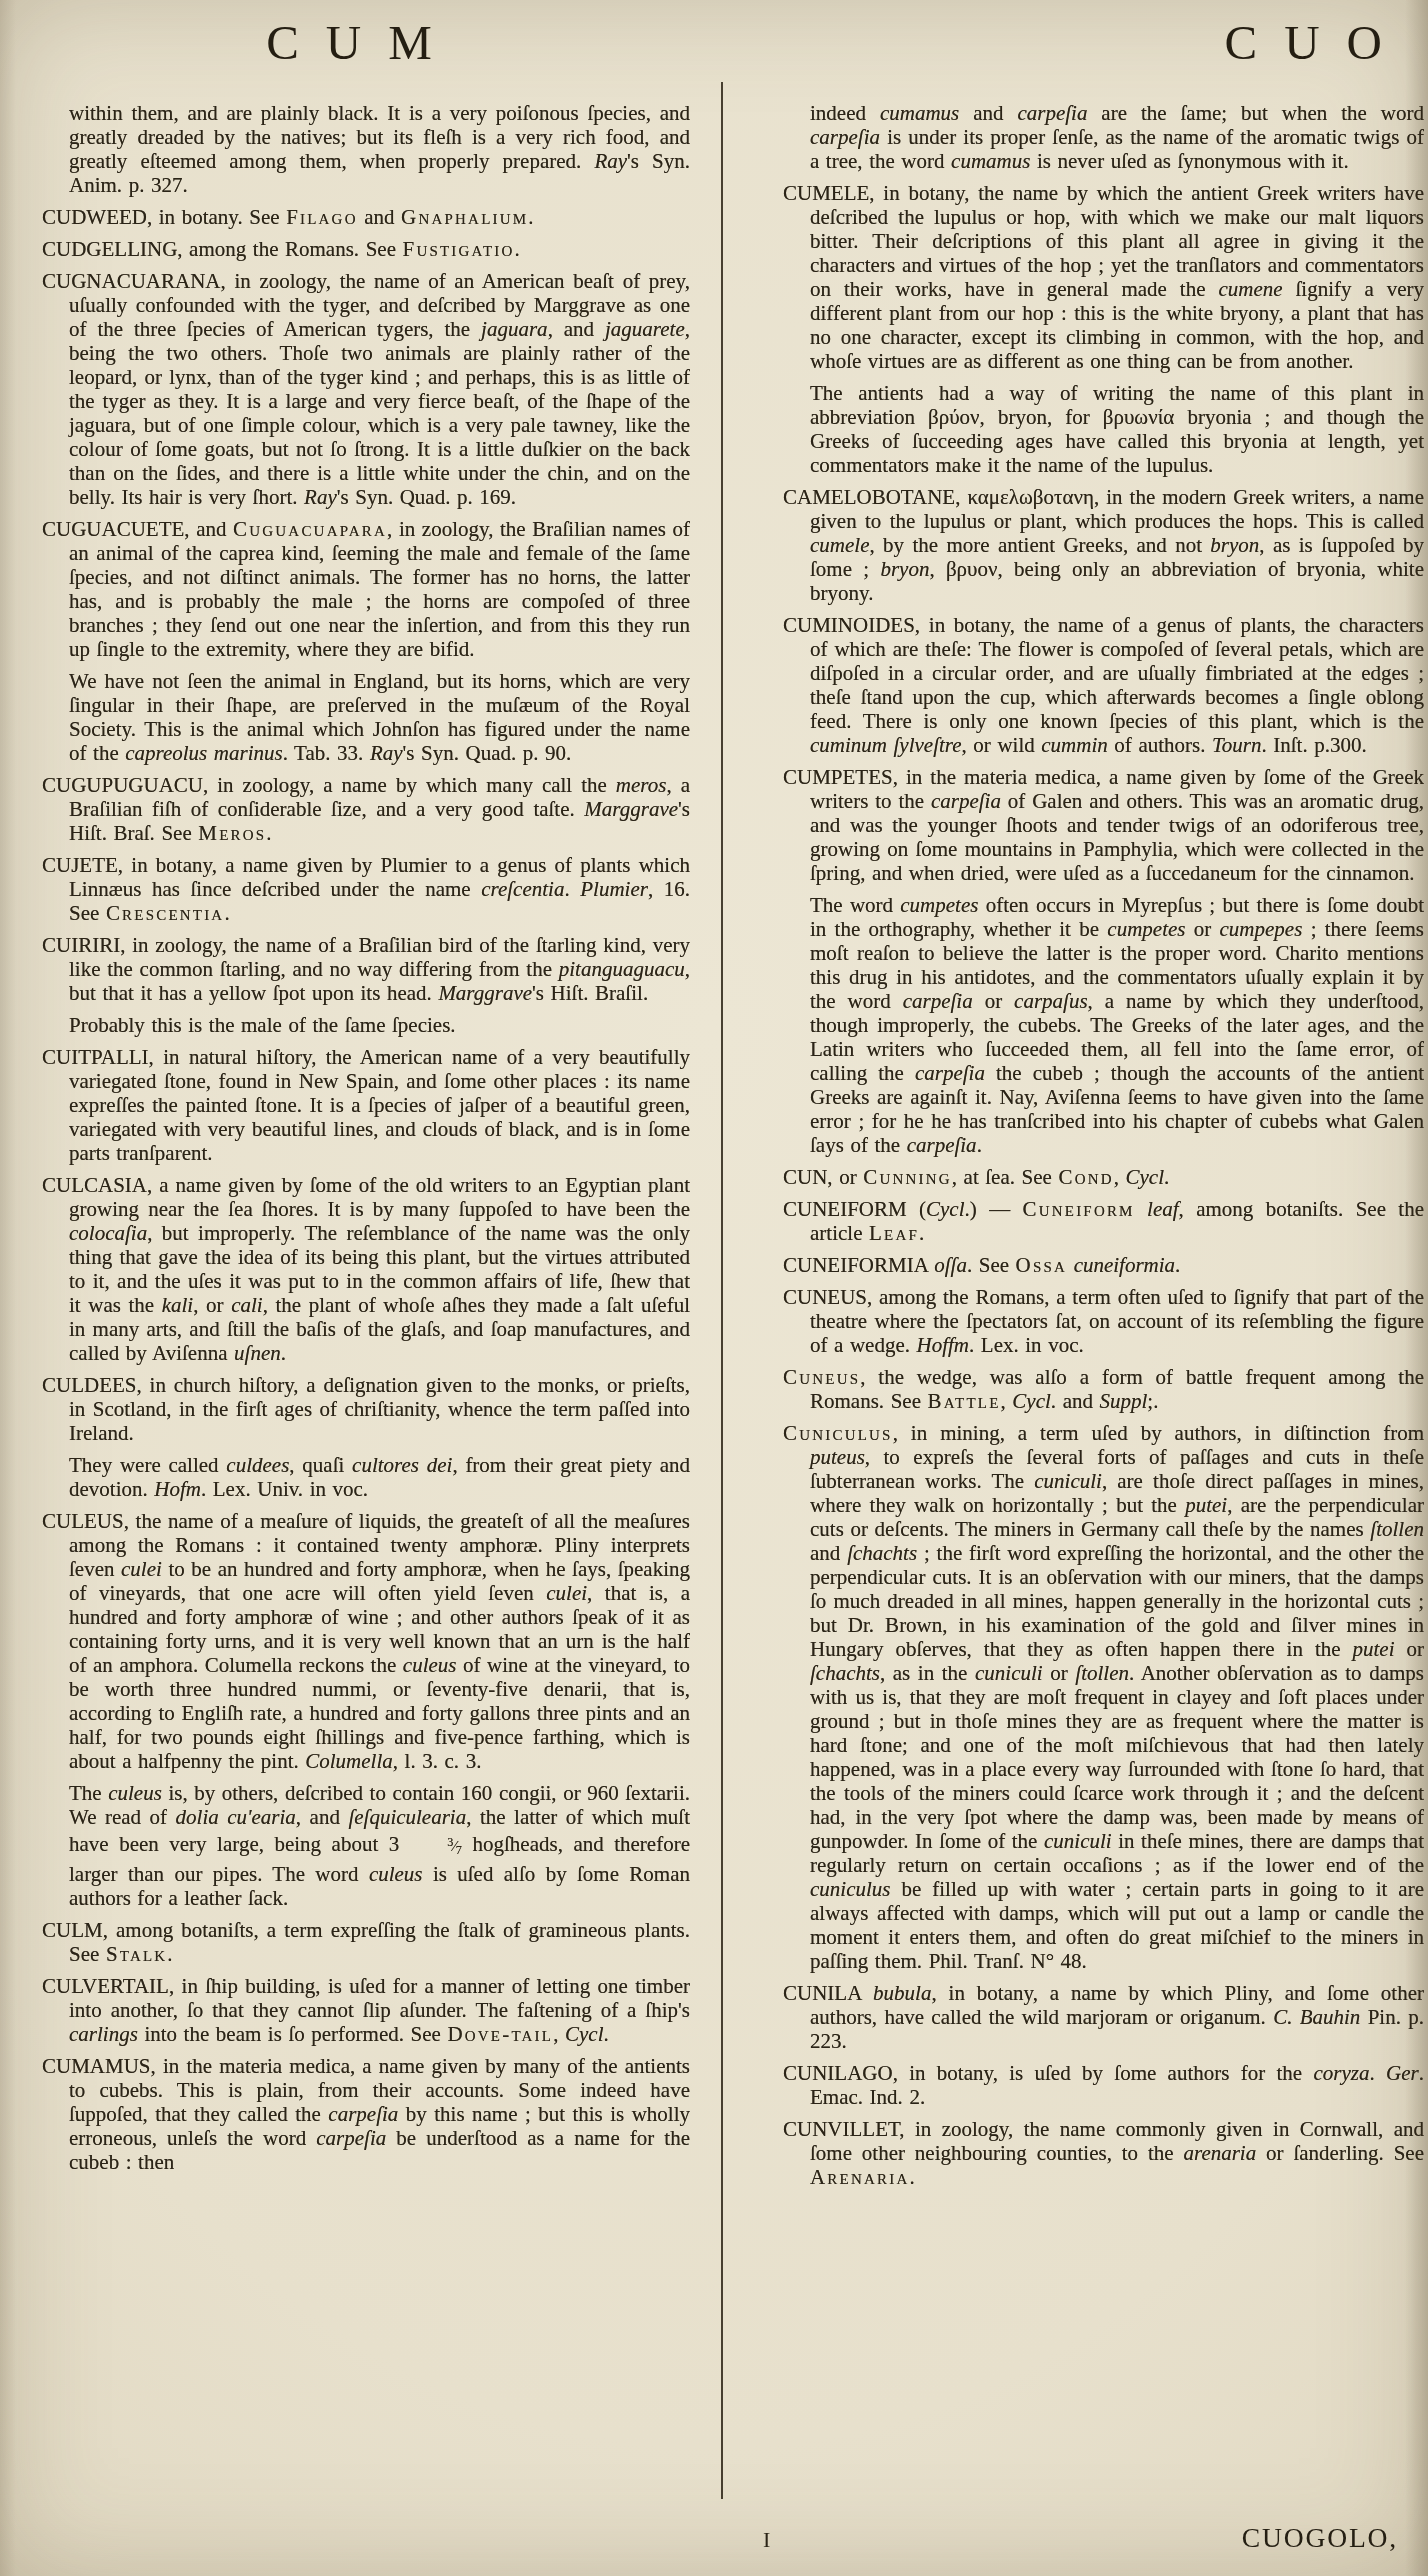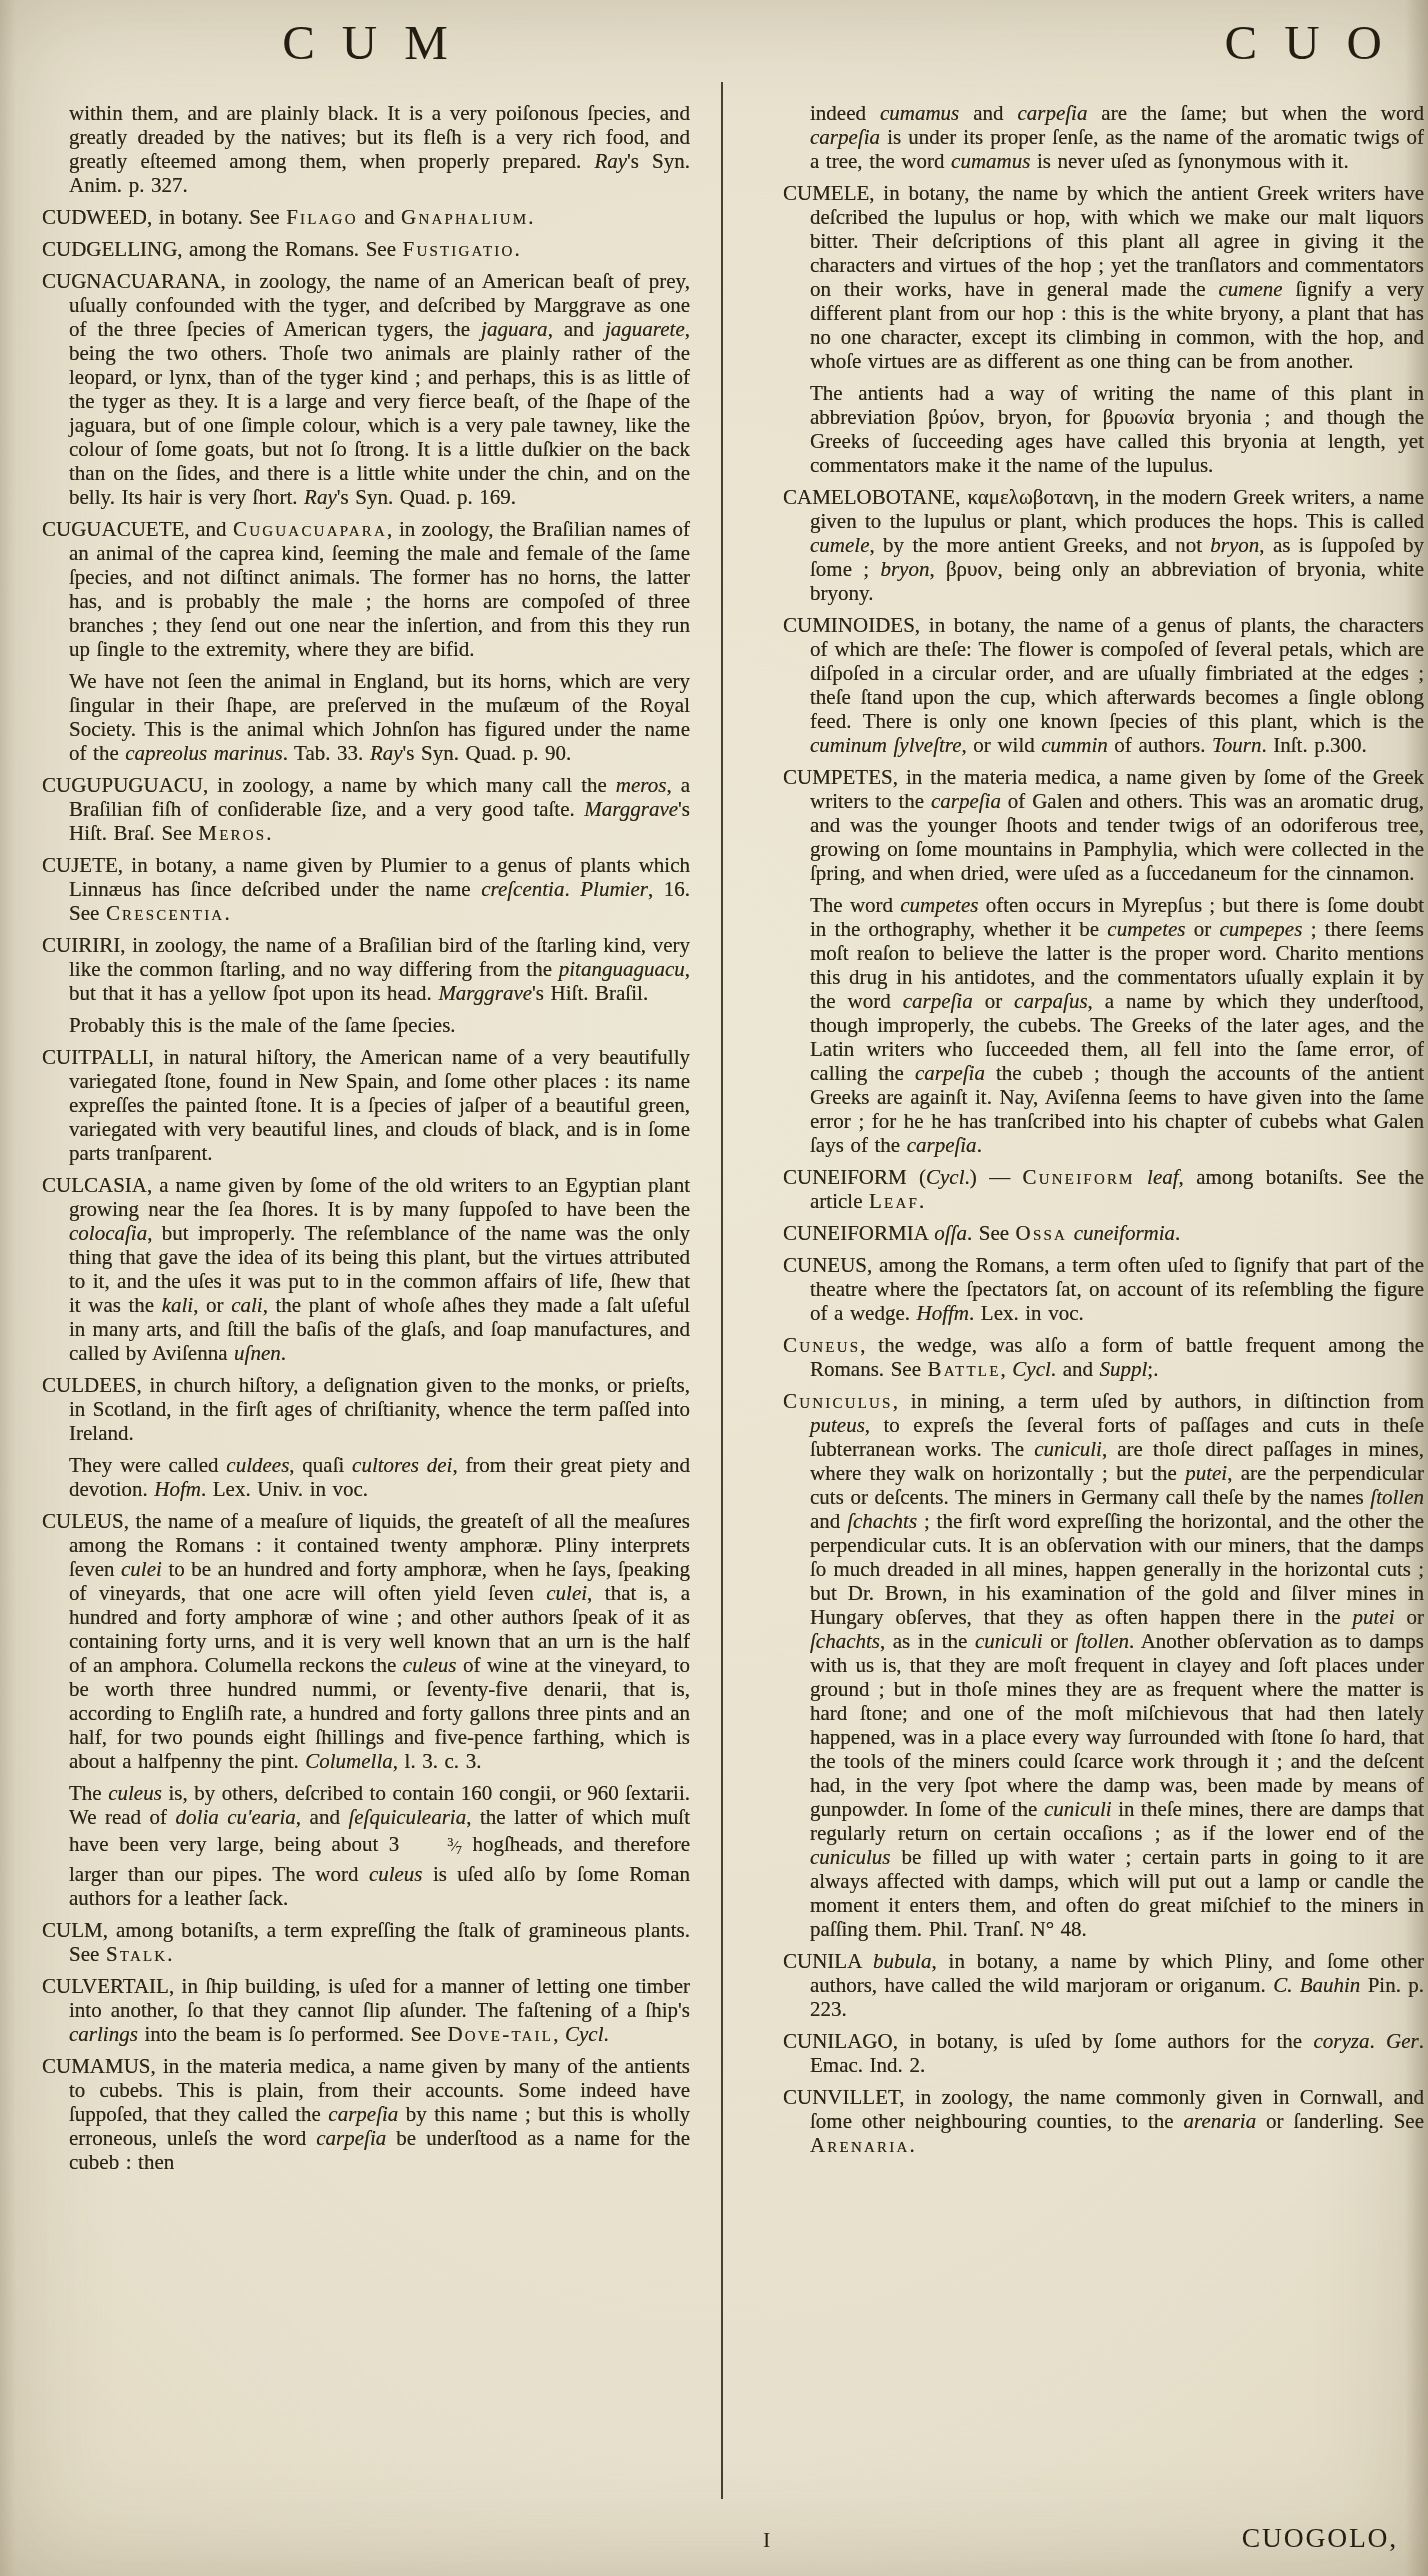--- a/index.html
+++ b/index.html
@@ -23,21 +23,21 @@
   }
   .page::before{ 
     content:"";position:absolute;top:0;left:0;width:16px;height:100%;
     background:linear-gradient(to left, rgba(0,0,0,0), rgba(70,55,30,.12));
   }
   .running-head{
     position:absolute;top:14.2px;height:62px;
     font-size:49px;letter-spacing:27px;text-indent:27px;
     text-align:center;color:#241e12;
   }
-  .running-head.left{left:32px;width:666px;}
+  .running-head.left{left:16px;width:666px;}
   .running-head.right{left:749px;width:660px;text-align:right;}
   .column-divider{
     position:absolute;left:721px;top:82px;width:1.8px;height:2417px;
     background:rgba(42,34,20,.85);
   }
   .column{
     position:absolute;top:93px;
     font-size:21px;line-height:24px;
     text-align:justify;word-spacing:1.3px;
     color:#2b2417;
@@ -91,20 +91,21 @@
       <p class="entry">CUMAMUS, in the materia medica,  a  name given  by  many of  the  antients  to  cubebs.   This  is  plain,  from their  accounts.   Some  indeed  have  ſuppoſed,  that  they  called  the <i>carpeſia</i> by  this  name ;  but  this  is  wholly  erroneous,  unleſs the word <i>carpeſia</i> be underſtood as a name  for  the  cubeb : then</p>
     </div>
   <div class="column col-right">
       <p class="para">indeed <i>cumamus</i> and <i>carpeſia</i>  are the ſame;  but  when  the word <i>carpeſia</i> is under its  proper  ſenſe,  as  the  name  of  the aromatic twigs of a tree,  the word <i>cumamus</i> is  never  uſed as ſynonymous  with it.</p>
       <p class="entry">CUMELE, in botany,  the name by  which  the  antient  Greek writers have  deſcribed  the  lupulus  or  hop,  with  which  we make our malt liquors bitter.   Their deſcriptions  of  this plant all agree in giving it  the characters  and  virtues  of  the hop ; yet the tranſlators and commentators on their works,  have in general made the <i>cumene</i> ſignify a very  different plant from our hop : this is the  white bryony, a plant that has no one character, except its climbing in common,  with  the hop, and whoſe virtues are as different  as one thing can be from another.</p>
       <p class="para">The antients had a way of  writing the name  of  this plant in abbreviation βρύον, bryon,  for βρυωνία  bryonia ;   and though the Greeks of ſucceeding ages have called this  bryonia at length, yet commentators make it the name of  the  lupulus.</p>
       <p class="entry">CAMELOBOTANE, καμελωβοτανη,  in  the modern Greek writers,  a name given to the lupulus or plant,  which  produces the hops.   This is called <i>cumele</i>,  by the more antient Greeks, and not <i>bryon</i>,  as is ſuppoſed by ſome ;  <i>bryon</i>, βρυον, being only an abbreviation of  bryonia,  white bryony.</p>
       <p class="entry">CUMINOIDES, in botany,  the  name  of  a  genus  of  plants, the characters of which are theſe:   The  flower  is  compoſed of ſeveral petals,  which are  diſpoſed  in  a circular order,  and are uſually fimbriated at the edges ;  theſe ſtand  upon the cup, which  afterwards  becomes  a ſingle  oblong  feed.   There  is only one known ſpecies of  this plant,  which  is  the  <i>cuminum ſylveſtre</i>, or wild <i>cummin</i> of authors.   <i>Tourn</i>. Inſt. p.300.</p>
       <p class="entry">CUMPETES, in the materia medica,  a  name  given  by  ſome of  the Greek writers to the <i>carpeſia</i> of  Galen  and  others. This was an aromatic drug,  and was the younger  ſhoots  and tender twigs of  an odoriferous tree,  growing on ſome mountains in Pamphylia,  which were collected  in  the ſpring,  and when dried,  were uſed as  a ſuccedaneum  for  the  cinnamon.</p>
       <p class="para">The word  <i>cumpetes</i>  often occurs in Myrepſus ;  but  there  is ſome doubt in the orthography, whether it be <i>cumpetes</i> or <i>cumpepes</i> ;  there  ſeems  moſt  reaſon  to believe  the  latter  is  the proper word.    Charito mentions  this drug  in his antidotes, and the commentators uſually explain  it  by  the word <i>carpeſia</i> or <i>carpaſus</i>,  a name by  which  they  underſtood,  though  improperly,  the  cubebs.    The  Greeks  of  the  later  ages,  and the  Latin writers who  ſucceeded  them,  all fell into the ſame error,  of  calling  the  <i>carpeſia</i>  the  cubeb ;   though  the  accounts  of  the antient  Greeks are againſt it.    Nay,  Aviſenna ſeems to  have given  into  the ſame error ;  for  he  he  has tranſcribed  into  his  chapter  of  cubebs  what  Galen  ſays  of  the <i>carpeſia</i>.</p>
+      <p class="entry">CUN,  or <span class="sc">Cunning</span>,  at ſea.    See <span class="sc">Cond</span>, <i>Cycl</i>.</p>
       <p class="entry">CUNEIFORM  (<i>Cycl</i>.) — <span class="sc">Cuneiform</span> <i>leaf</i>,  among botaniſts. See the article <span class="sc">Leaf</span>.</p>
       <p class="entry">CUNEIFORMIA <i>oſſa</i>.    See <span class="sc">Ossa</span> <i>cuneiformia</i>.</p>
       <p class="entry">CUNEUS,  among the Romans,  a  term  often  uſed  to  ſignify that part of  the  theatre where  the ſpectators ſat,  on  account of its reſembling the figure of a wedge.    <i>Hoffm</i>. Lex. in voc.</p>
       <p class="entry"><span class="sc">Cuneus</span>,  the wedge,  was  alſo  a  form  of  battle  frequent  among the Romans.    See <span class="sc">Battle</span>,  <i>Cycl</i>. and <i>Suppl</i>;.</p>
       <p class="entry"><span class="sc">Cuniculus</span>, in mining,  a term uſed  by  authors,  in  diſtinction from <i>puteus</i>,  to expreſs the ſeveral  forts  of  paſſages  and  cuts in theſe ſubterranean works.    The  <i>cuniculi</i>,  are  thoſe  direct paſſages in mines,  where  they  walk  on  horizontally ;  but the <i>putei</i>,  are  the  perpendicular cuts or  deſcents.    The  miners  in Germany call theſe by  the  names <i>ſtollen</i> and <i>ſchachts</i> ;   the firſt word expreſſing  the  horizontal,  and  the  other  the  perpendicular cuts.    It  is  an  obſervation  with  our  miners,  that  the damps ſo much dreaded in all mines,  happen generally in  the horizontal cuts ;  but Dr. Brown,  in  his  examination  of  the gold and ſilver mines in  Hungary obſerves,  that they  as  often happen  there  in  the  <i>putei</i>  or  <i>ſchachts</i>,  as  in  the  <i>cuniculi</i>  or <i>ſtollen</i>.    Another  obſervation  as  to  damps  with  us  is,  that they  are  moſt  frequent  in  clayey  and  ſoft  places  under ground ;  but in thoſe mines  they  are  as  frequent  where  the matter is hard ſtone;  and  one  of  the  moſt  miſchievous  that had then lately happened,  was in a place every way ſurrounded with  ſtone  ſo  hard,  that  the  tools  of  the  miners  could ſcarce work through it ;  and the  deſcent had, in the very  ſpot where  the damp was,  been  made  by  means  of  gunpowder. In ſome of  the <i>cuniculi</i> in theſe  mines,  there  are damps  that regularly return on certain occaſions ;  as if  the lower  end  of the <i>cuniculus</i> be  filled up with water ;  certain  parts  in  going to it are always affected  with  damps,  which  will  put  out  a lamp  or  candle  the  moment  it  enters  them,  and  often  do great miſchief to the miners in paſſing them. Phil. Tranſ. N° 48.</p>
       <p class="entry">CUNILA <i>bubula</i>, in botany,  a name  by  which  Pliny,  and ſome other  authors,  have  called  the  wild  marjoram  or  origanum. <i>C. Bauhin</i> Pin. p. 223.</p>
       <p class="entry">CUNILAGO, in botany, is uſed by ſome authors for the <i>coryza</i>. <i>Ger</i>. Emac. Ind. 2.</p>
       <p class="entry">CUNVILLET,  in  zoology,   the  name  commonly  given  in Cornwall,  and ſome other neighbouring  counties,  to the <i>arenaria</i> or ſanderling.    See <span class="sc">Arenaria</span>.</p>
     </div>
   <div class="signature">I</div>

